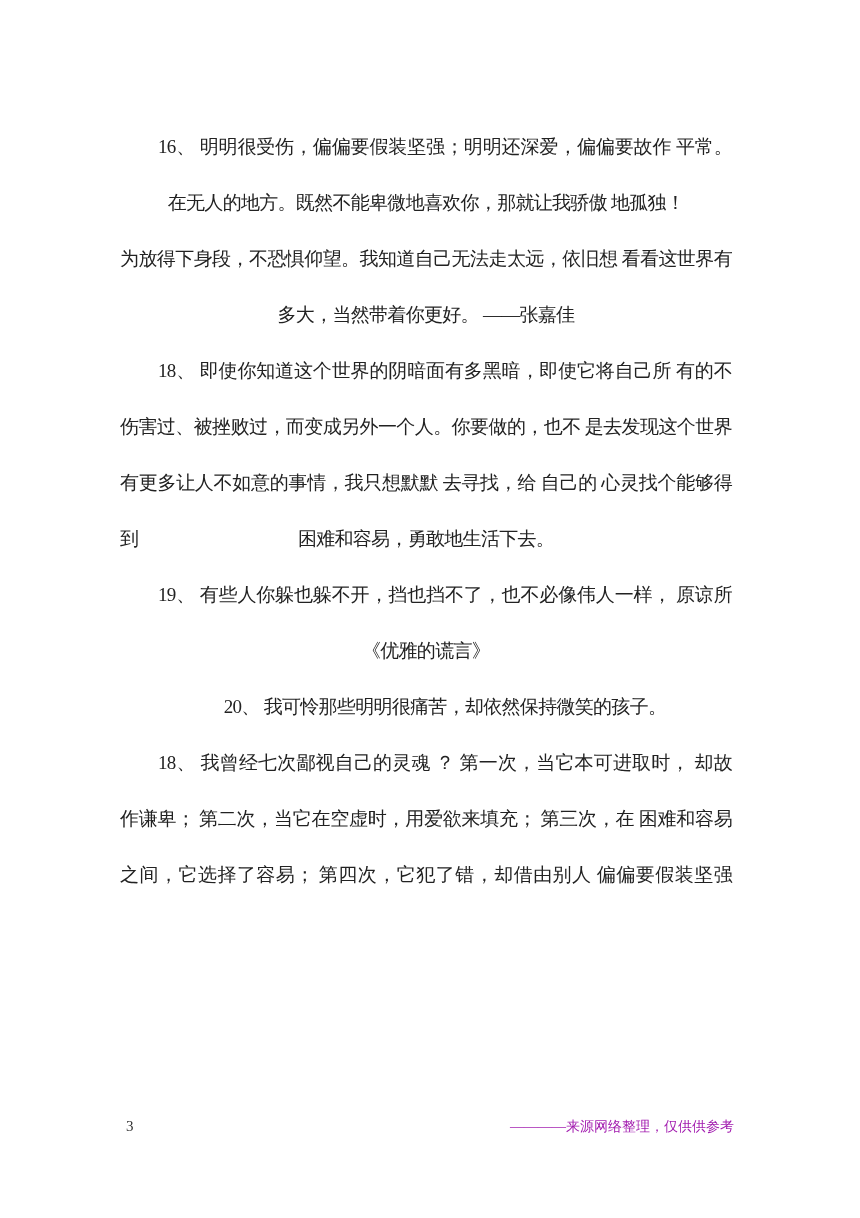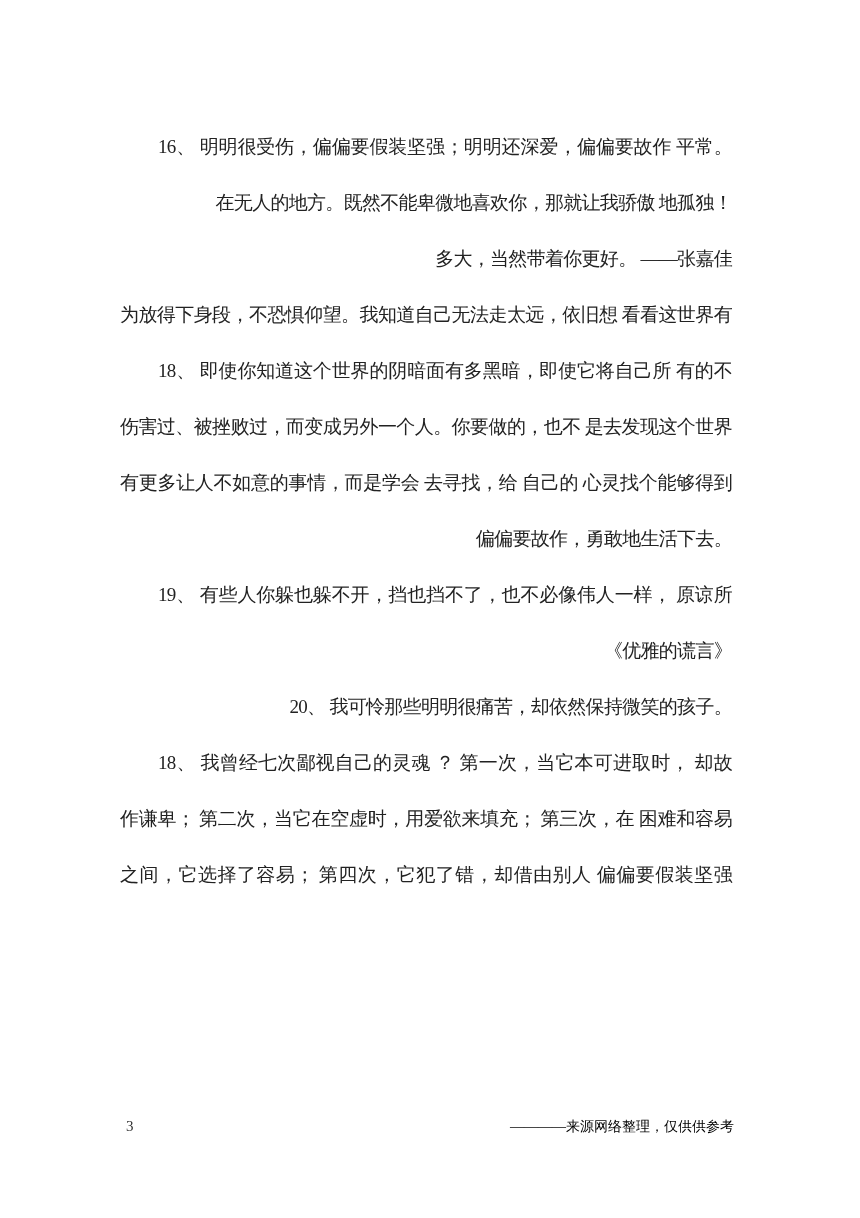--- a/index.html
+++ b/index.html
@@ -25,21 +25,21 @@
   .paragraph {
     margin: 0;
     padding: 0;
   }
   .line {
     font-size: 19px;
     line-height: 56px;
     height: 56px;
     letter-spacing: -0.7px;
     white-space: nowrap;
-    text-align: right;
+    text-align: center;
   }
   .line.just {
     white-space: normal;
     text-align: justify;
     text-align-last: justify;
   }
   .line.first {
     text-indent: 38px;
   }
   .footer {
@@ -51,46 +51,46 @@
     justify-content: space-between;
     align-items: baseline;
   }
   .page-number {
     font-size: 15px;
     color: #333333;
     letter-spacing: 0;
   }
   .source-note {
     font-size: 14px;
-    color: #000000;
+    color: #a21caf;
     letter-spacing: 0;
   }
 </style>
 </head>
 <body>
 
 <div class="page">
 
   <div class="content">
 
     <div class="paragraph">
       <div class="line just first">16、 明明很受伤，偏偏要假装坚强；明明还深爱，偏偏要故作 平常。</div>
       <div class="line last">在无人的地方。既然不能卑微地喜欢你，那就让我骄傲 地孤独！</div>
     </div>
 
     <div class="paragraph">
+      <div class="line just">为放得下身段，不恐惧仰望。我知道自己无法走太远，依旧想 看看这世界有</div>
       <div class="line last">多大，当然带着你更好。 ——张嘉佳</div>
-      <div class="line just">为放得下身段，不恐惧仰望。我知道自己无法走太远，依旧想 看看这世界有</div>
     </div>
 
     <div class="paragraph">
       <div class="line just first">18、 即使你知道这个世界的阴暗面有多黑暗，即使它将自己所 有的不</div>
       <div class="line just">伤害过、被挫败过，而变成另外一个人。你要做的，也不 是去发现这个世界</div>
-      <div class="line just">有更多让人不如意的事情，而是学会 去寻找，给 自己的 心灵找个能够得到</div>
-      <div class="line last">偏偏要故作，勇敢地生活下去。</div>
+      <div class="line just">有更多让人不如意的事情，我只想默默 去寻找，给 自己的 心灵找个能够得到</div>
+      <div class="line last">困难和容易，勇敢地生活下去。</div>
     </div>
 
     <div class="paragraph">
       <div class="line just first">19、 有些人你躲也躲不开，挡也挡不了，也不必像伟人一样， 原谅所</div>
       <div class="line last">《优雅的谎言》</div>
     </div>
 
     <div class="paragraph">
       <div class="line last first">20、 我可怜那些明明很痛苦，却依然保持微笑的孩子。</div>
     </div>

